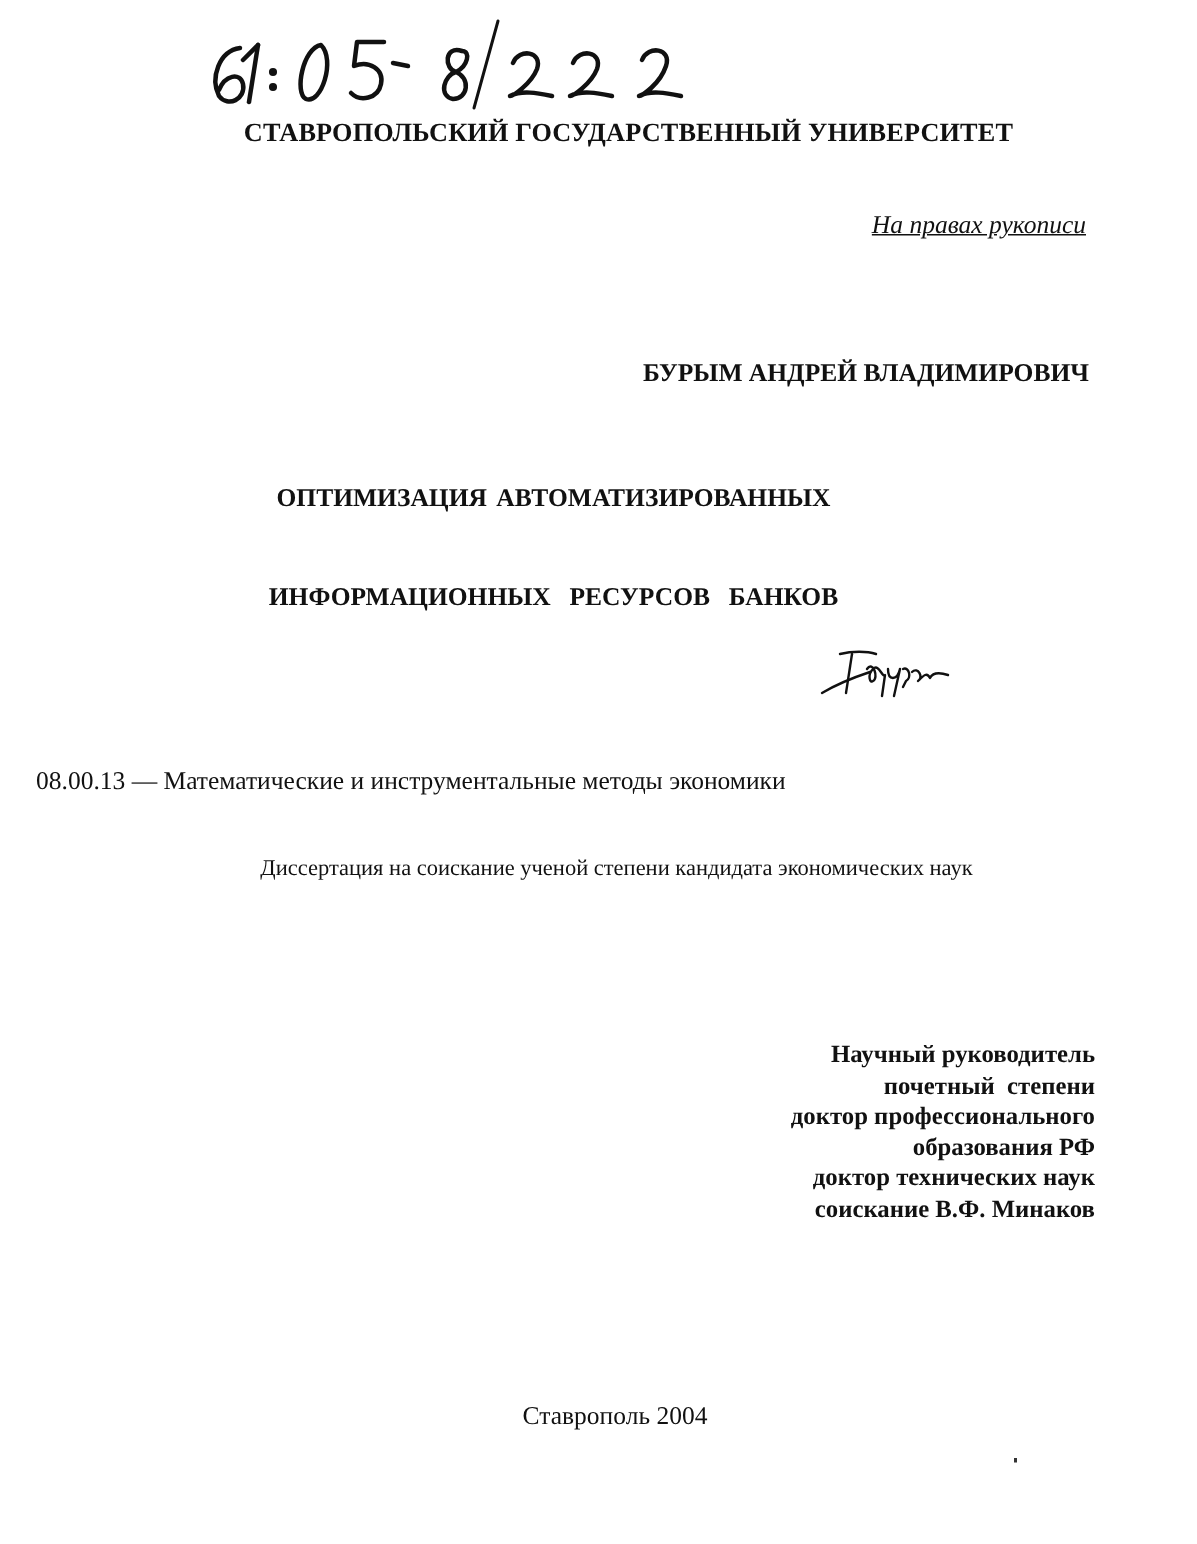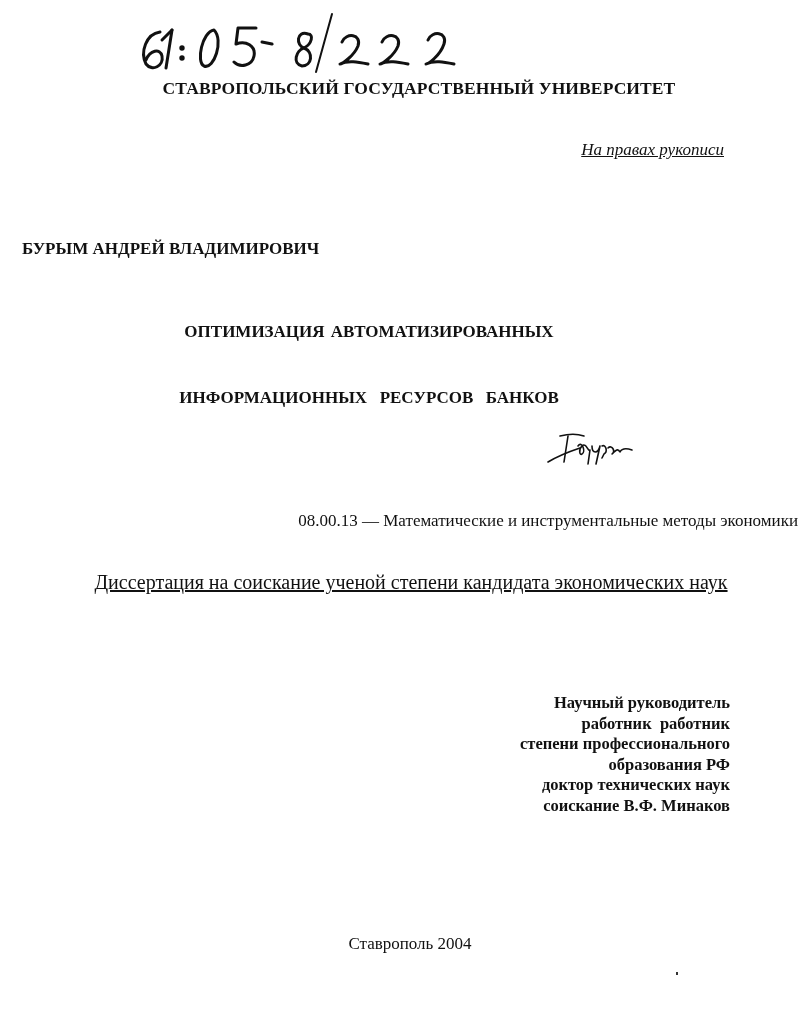--- a/index.html
+++ b/index.html
@@ -3,27 +3,27 @@
 <meta charset="utf-8">
 <style>
   html, body { margin: 0; padding: 0; background: #ffffff; }
   body { width: 798px; height: 1029px; position: relative; overflow: hidden;
          font-family: "Liberation Serif", "DejaVu Serif", serif; color: #111; }
   .abs { position: absolute; }
   .handwritten { left: 132px; top: 4px; width: 360px; height: 72px; }
   .uni { left: 0; width: 798px; top: 78px; text-align: center; padding-left: 40px; box-sizing: border-box;
          font-weight: bold; font-size: 17.5px; letter-spacing: 0.1px; }
   .rights { right: 74px; top: 140px; font-style: italic; font-size: 17px; text-decoration: underline; }
-  .author { left: 0; width: 726px; top: 239px; text-align: left; padding-left: 22px; box-sizing: border-box;
+  .author { left: 0; width: 726px; top: 239px; text-align: right; padding-left: 22px; box-sizing: border-box;
             font-weight: bold; font-size: 17px; }
   .title { left: 0; width: 716px; top: 318px; text-align: center; padding-left: 22px; box-sizing: border-box;
            font-weight: bold; font-size: 17px; line-height: 27px; word-spacing: 2px; }
   .signature { left: 538px; top: 428px; width: 100px; height: 40px; }
-  .spec { left: 0; width: 798px; top: 511px; text-align: right; padding-left: 24px; box-sizing: border-box; font-size: 17px; }
-  .diss { left: 0; width: 798px; top: 571px; text-align: center; padding-left: 24px; box-sizing: border-box; font-size: 20px; text-decoration: underline; }
+  .spec { left: 0; width: 798px; top: 511px; text-align: left; padding-left: 24px; box-sizing: border-box; font-size: 17px; }
+  .diss { left: 0; width: 798px; top: 571px; text-align: center; padding-left: 24px; box-sizing: border-box; font-size: 15px; }
   .advisor { left: 420px; width: 310px; top: 693px; text-align: right; font-weight: bold; font-size: 16.5px; line-height: 20.5px; }
   .advisor div { white-space: pre; }
   .city { left: 0; width: 798px; top: 934px; text-align: center; padding-left: 22px; box-sizing: border-box; font-size: 17px; font-family: Liberation Serif, serif; }
   .speck { left: 676px; top: 972px; width: 2px; height: 3px; background: #333; }
 </style>
 </head>
 <body>
 
 <div class="abs handwritten">
   <svg width="360" height="72" viewBox="0 0 360 72">
@@ -78,22 +78,22 @@
     </g>
   </svg>
 </div>
 
 <div class="abs spec">08.00.13 — Математические и инструментальные методы экономики</div>
 
 <div class="abs diss">Диссертация на соискание ученой степени кандидата экономических наук</div>
 
 <div class="abs advisor">
   <div>Научный руководитель</div>
-  <div>работник  работник</div>
-  <div>степени профессионального</div>
+  <div>почетный  степени</div>
+  <div>доктор профессионального</div>
   <div>образования РФ</div>
   <div>доктор технических наук</div>
   <div>соискание В.Ф. Минаков</div>
 </div>
 
 <div class="abs city">Ставрополь 2004</div>
 
 <div class="abs speck"></div>
 
 </body></html>

